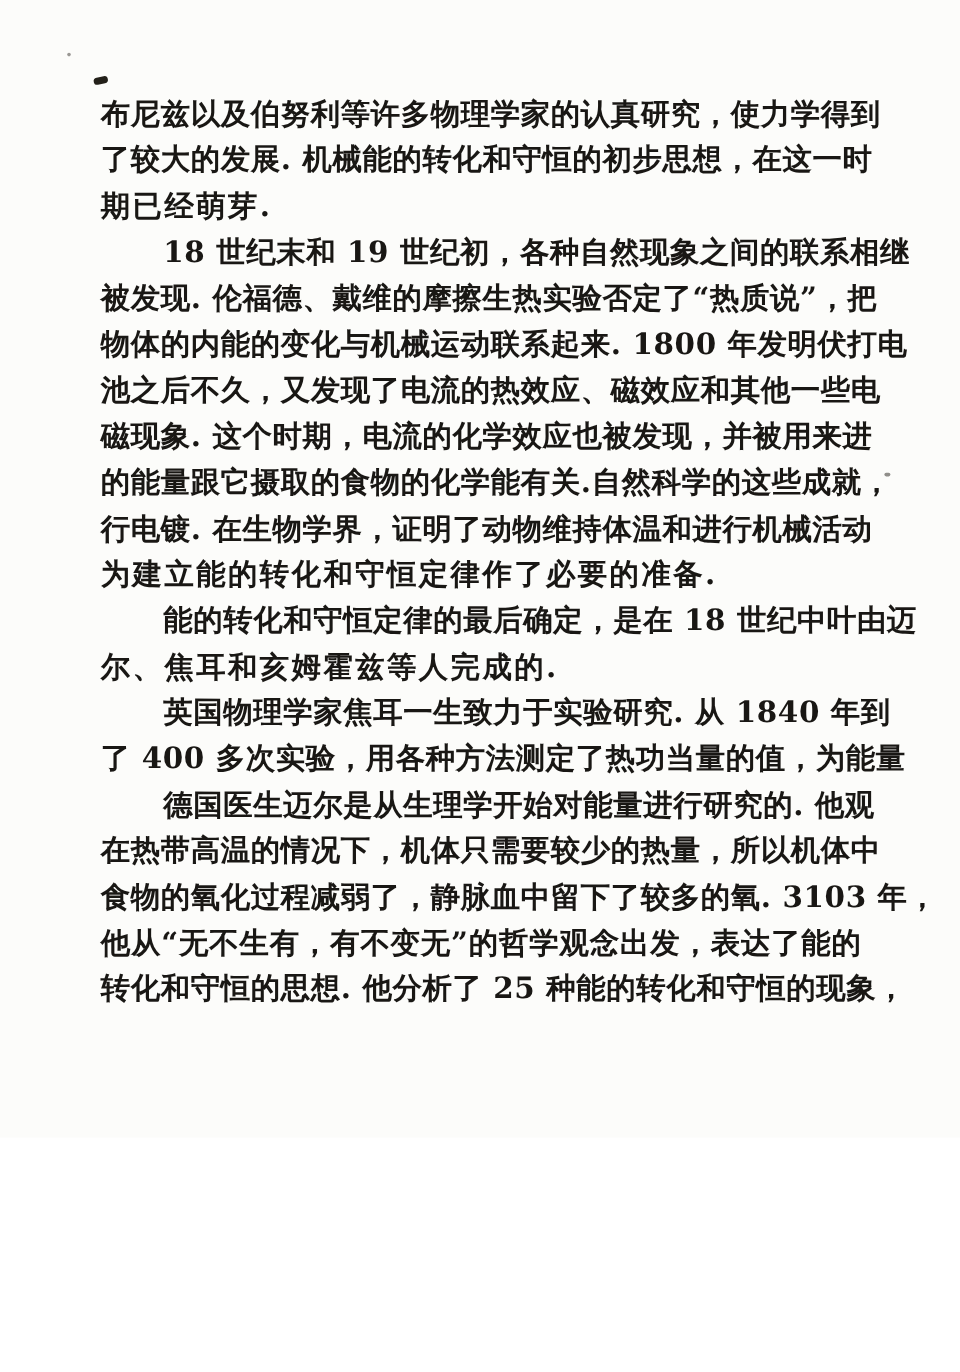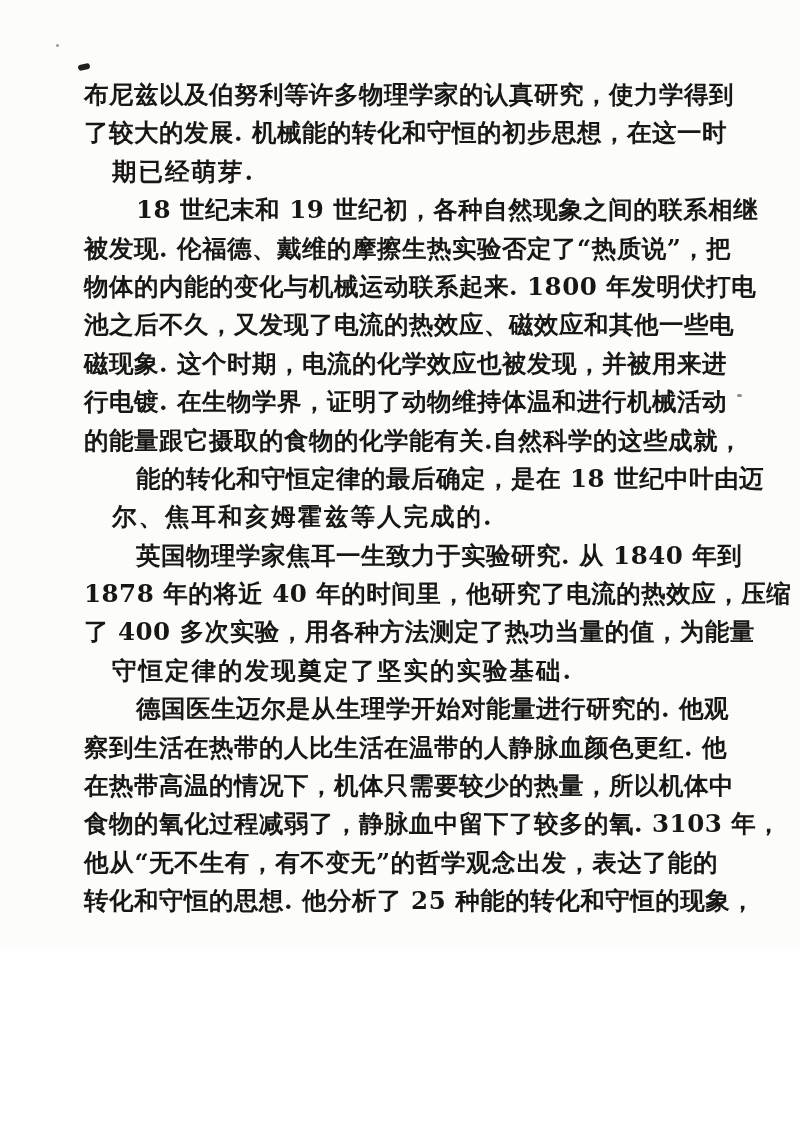--- a/index.html
+++ b/index.html
@@ -27,21 +27,20 @@
     letter-spacing:0.5px;
     text-align:justify;
     text-align-last:justify;
     white-space:nowrap;
     overflow:visible;
   }
   .line.end{
     text-align:left;
     text-align-last:left;
     letter-spacing:2px;
-    margin-left:28px;
   }
   .line.indent{
     padding-left:52px;
   }
   .page-footer{
     position:absolute;
     top:1036px;
     right:92px;
     font-size:24px;
     font-style:italic;
@@ -79,30 +78,28 @@
 
   <div class="page-text">
     <div class="line">布尼兹以及伯努利等许多物理学家的认真研究，使力学得到</div>
     <div class="line">了较大的发展. 机械能的转化和守恒的初步思想，在这一时</div>
     <div class="line end">期已经萌芽.</div>
     <div class="line indent">18 世纪末和 19 世纪初，各种自然现象之间的联系相继</div>
     <div class="line">被发现. 伦福德、戴维的摩擦生热实验否定了“热质说”，把</div>
     <div class="line">物体的内能的变化与机械运动联系起来. 1800 年发明伏打电</div>
     <div class="line">池之后不久，又发现了电流的热效应、磁效应和其他一些电</div>
     <div class="line">磁现象. 这个时期，电流的化学效应也被发现，并被用来进</div>
+    <div class="line">的能量跟它摄取的食物的化学能有关.自然科学的这些成就，</div>
     <div class="line">行电镀. 在生物学界，证明了动物维持体温和进行机械活动</div>
-    <div class="line">的能量跟它摄取的食物的化学能有关.自然科学的这些成就，</div>
+    <div class="line end">为建立能的转化和守恒定律作了必要的准备.</div>
     <div class="line indent">能的转化和守恒定律的最后确定，是在 18 世纪中叶由迈</div>
     <div class="line end">尔、焦耳和亥姆霍兹等人完成的.</div>
     <div class="line indent">英国物理学家焦耳一生致力于实验研究. 从 1840 年到</div>
-    <div class="line">1878 年的将近 40 年的时间里，他研究了电流的热效应，压缩</div>
     <div class="line">了 400 多次实验，用各种方法测定了热功当量的值，为能量</div>
-    <div class="line end">守恒定律的发现奠定了坚实的实验基础.</div>
     <div class="line indent">德国医生迈尔是从生理学开始对能量进行研究的. 他观</div>
-    <div class="line">察到生活在热带的人比生活在温带的人静脉血颜色更红. 他</div>
     <div class="line">在热带高温的情况下，机体只需要较少的热量，所以机体中</div>
     <div class="line">食物的氧化过程减弱了，静脉血中留下了较多的氧. 3103 年，</div>
     <div class="line">他从“无不生有，有不变无”的哲学观念出发，表达了能的</div>
     <div class="line">转化和守恒的思想. 他分析了 25 种能的转化和守恒的现象，</div>
   </div>
 
   <div class="page-footer">
     <span class="dot">•</span><span>193</span><span class="dot">•</span>
   </div>
 

